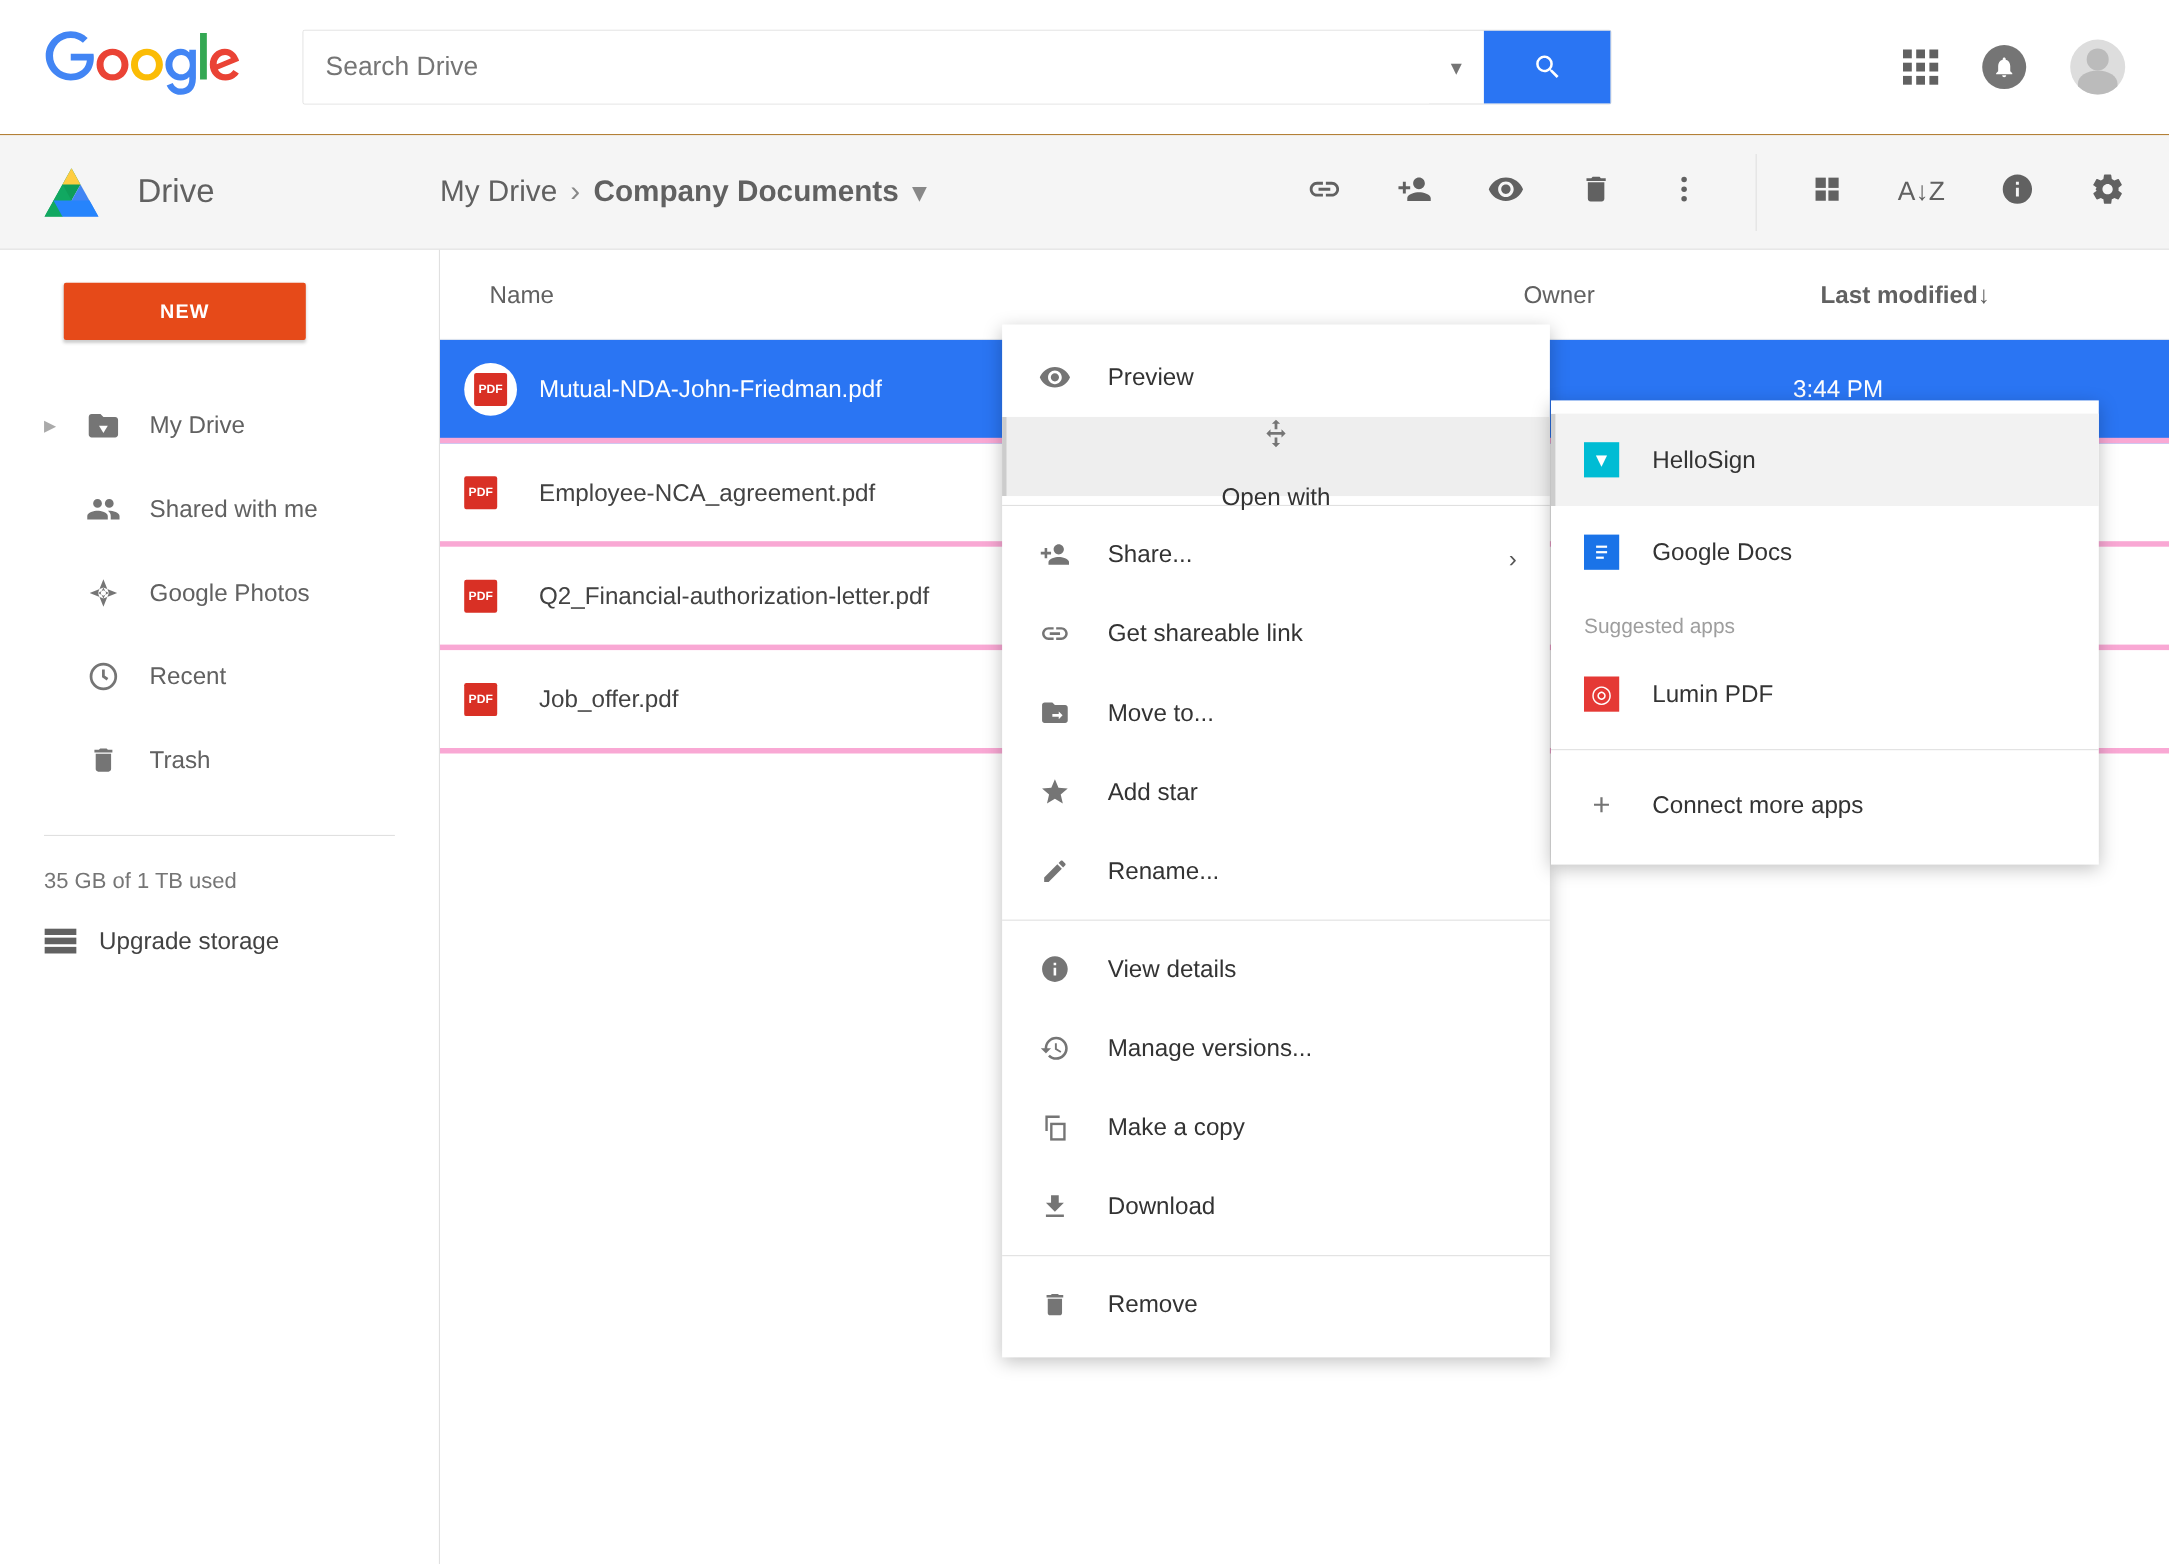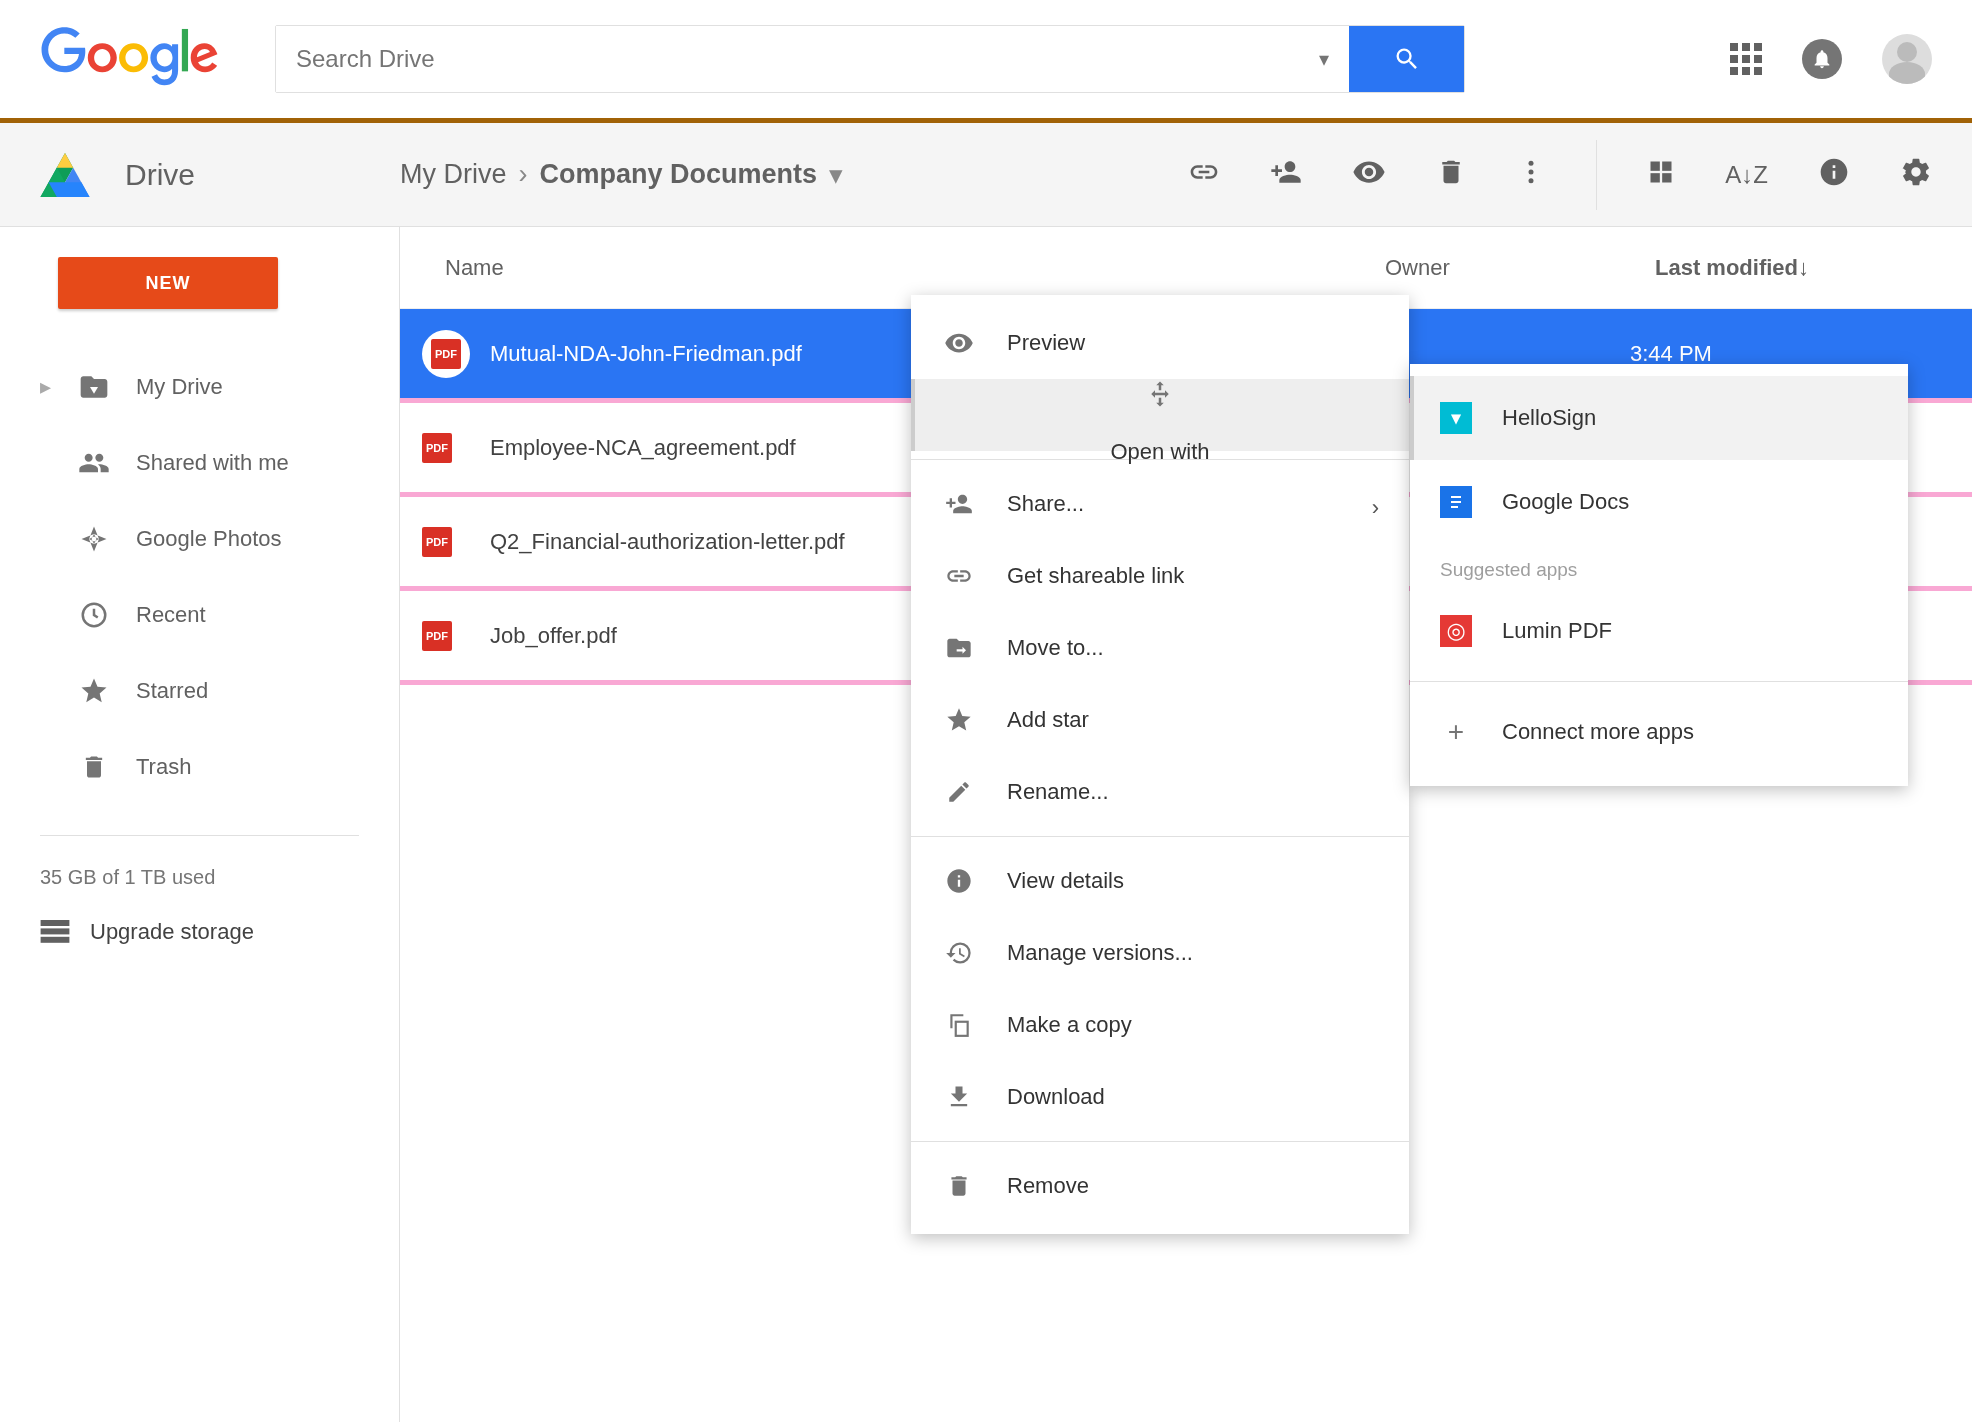--- a/index.html
+++ b/index.html
@@ -1,19 +1,19 @@
 <!DOCTYPE html>
 <html><head>
 <meta charset="utf-8">
 <style>
   * { box-sizing: border-box; margin: 0; padding: 0; }
   body { font-family: Arial, sans-serif; font-size: 20px; color: #212121; background: #fff; width: 1972px; height: 1422px; overflow: hidden; }
 
   
-  .top-header { height: 123px; border-bottom: 5px solid #a16207; display: flex; align-items: center; padding: 0 40px; }
+  .top-header { height: 123px; border-bottom: 1px solid #a16207; display: flex; align-items: center; padding: 0 40px; }
   .logo { margin-right: 55px; }
   .search-wrap { display: flex; align-items: center; width: 1190px; height: 68px; border: 1px solid #e0e0e0; border-radius: 2px; }
   .search-input { flex: 1; height: 100%; border: none; padding: 0 20px; font-size: 24px; color: #757575; outline: none; }
   .search-drop { width: 50px; display: flex; align-items: center; justify-content: center; color: #757575; }
   .search-btn { width: 115px; height: 100%; background: #2a75f3; display: flex; align-items: center; justify-content: center; color: #fff; }
   .header-right { margin-left: auto; display: flex; align-items: center; gap: 40px; }
   .apps-icon { display: grid; grid-template-columns: repeat(3, 8px); grid-template-rows: repeat(3, 8px); gap: 4px; }
   .apps-icon span { background: #616161; width: 8px; height: 8px; }
   .bell-circle { width: 40px; height: 40px; border-radius: 50%; background: #757575; display: flex; align-items: center; justify-content: center; color: #fff; }
   .avatar { width: 50px; height: 50px; border-radius: 50%; background: #ddd; position: relative; overflow: hidden; }
@@ -218,29 +218,20 @@
             <svg width="30" height="30" viewBox="0 0 24 24" fill="none" stroke="#757575" stroke-width="2">
               <circle cx="12" cy="12" r="9"></circle>
               <path d="M12 7v5l3 2"></path>
             </svg>
           </span>
         <span>Recent</span>
       </div>
       <div class="sb-item">
         <span class="sb-expand"></span>
         <span class="sb-ico">
-            <svg width="30" height="30" viewBox="0 0 24 24" fill="#757575">
-              <path d="M12 17.27L18.18 21l-1.64-7.03L22 9.24l-7.19-.61L12 2 9.19 8.63 2 9.24l5.46 4.73L5.82 21z"></path>
-            </svg>
-          </span>
-        <span>Starred</span>
-      </div>
-      <div class="sb-item">
-        <span class="sb-expand"></span>
-        <span class="sb-ico">
             <svg width="28" height="28" viewBox="0 0 24 24" fill="#757575">
               <path d="M6 19c0 1.1.9 2 2 2h8c1.1 0 2-.9 2-2V7H6v12zM19 4h-3.5l-1-1h-5l-1 1H5v2h14V4z"></path>
             </svg>
           </span>
         <span>Trash</span>
       </div>
     </div>
     <div class="divider"></div>
     <div class="storage">35 GB of 1 TB used</div>
     <div class="storage upg">

